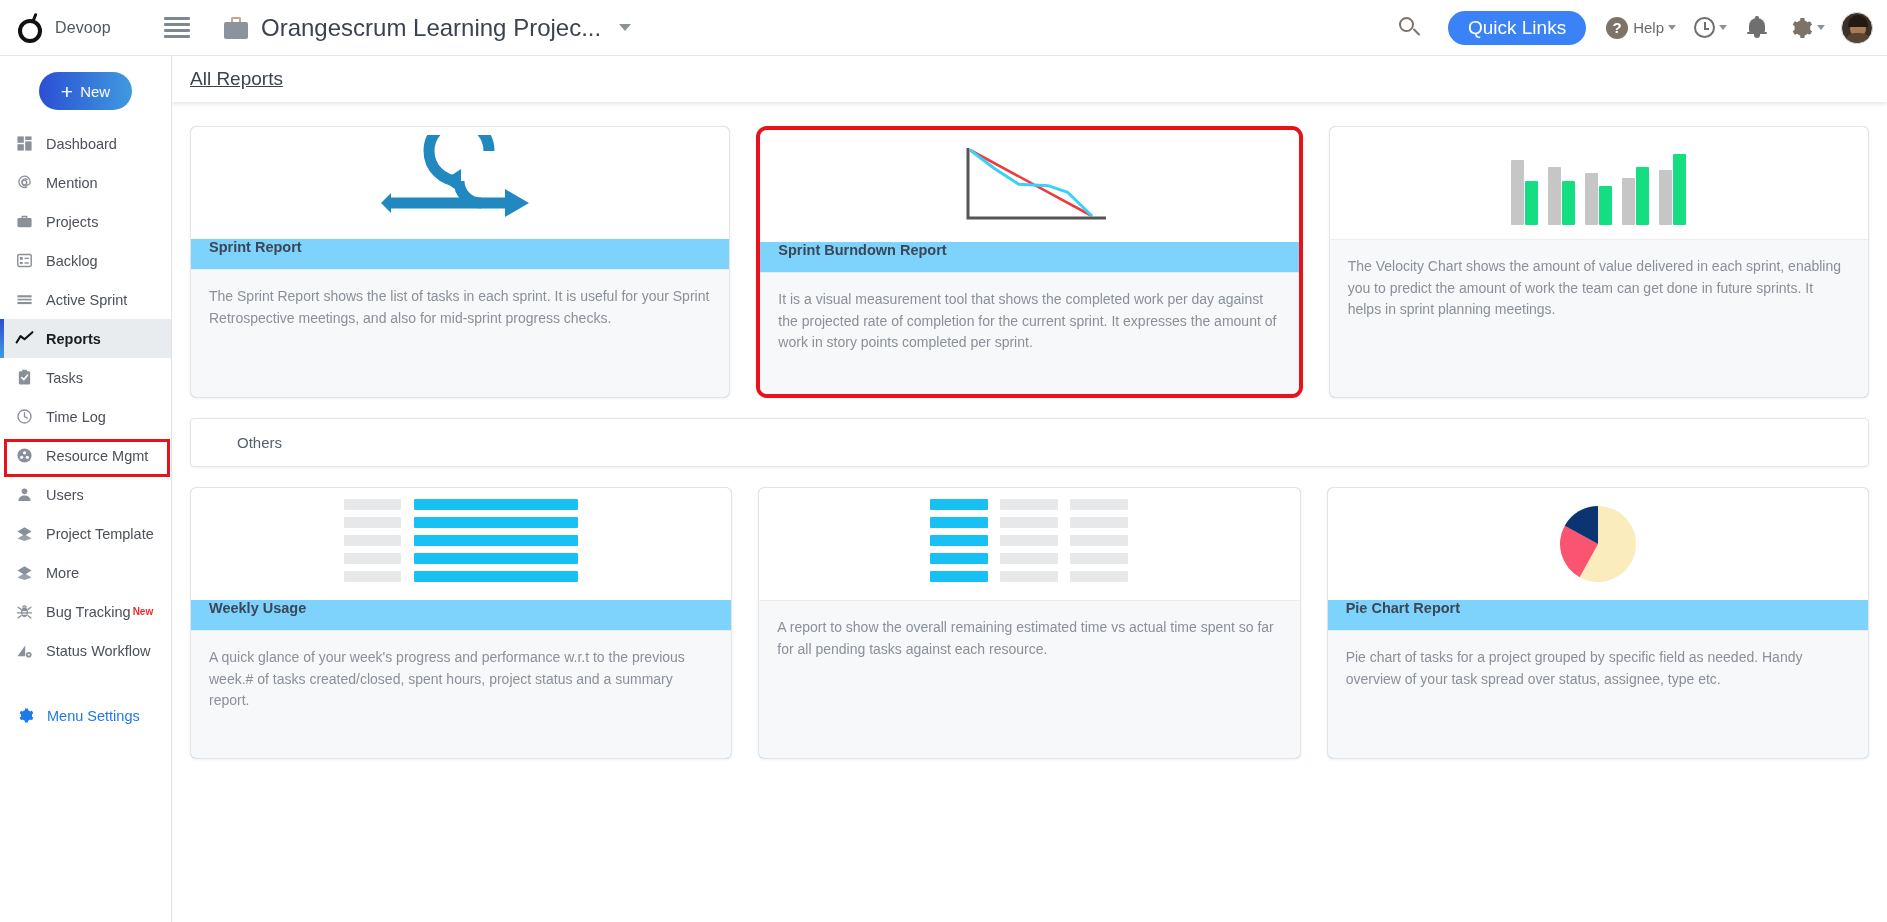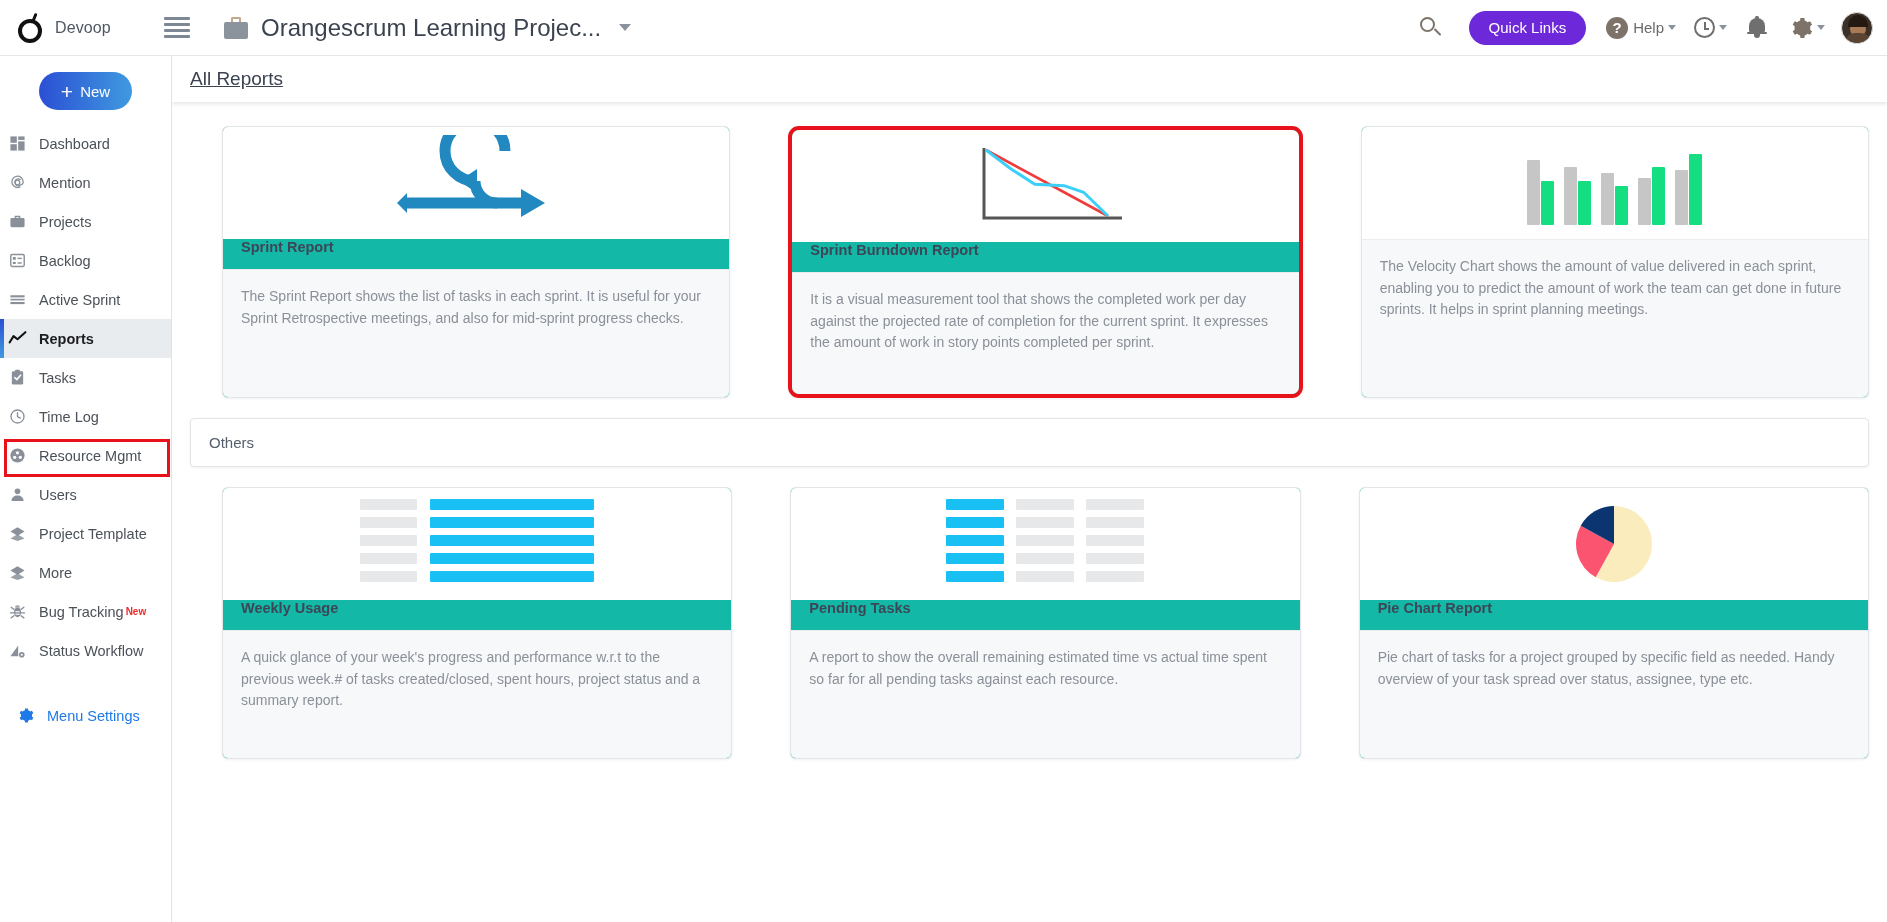--- a/index.html
+++ b/index.html
@@ -42,21 +42,21 @@
   .briefcase .body { position: absolute; top: 5px; left: 0; width: 24px; height: 17px; background: #8b939c; border-radius: 2px;}
   .briefcase .handle { position: absolute; top: 0; left: 7px; width: 10px; height: 6px; border: 2px solid #c3a88c; border-bottom: none; border-radius: 2px 2px 0 0;}
   .proj-title { font-size: 24px; color: #3c4350; margin-left: 13px; font-weight: 400; }
   .caret-down { margin-left: 18px; width: 0; height: 0; border-left: 6px solid transparent; border-right: 6px solid transparent; border-top: 7px solid #8a929c;}
 
   .top-right { margin-left: auto; display: flex; align-items: center; gap: 0; padding-right: 14px;}
   .search-ico { width: 34px; height: 34px; position: relative; cursor: pointer; margin-right: 22px;}
   .search-ico .circ { position: absolute; left: 7px; top: 6px; width: 15px; height: 15px; border: 2px solid #7d7368; border-radius: 50%;}
   .search-ico .hdl { position: absolute; left: 20px; top: 20px; width: 9px; height: 2px; background:#7d7368; transform: rotate(45deg); border-radius:2px;}
   .quick-links {
-    background: #6d28d9; color: #fff; font-size: 15px;
+    background: #3b82f6; color: #fff; font-size: 19px;
     border: none; border-radius: 18px; height: 34px; padding: 0 20px;
     cursor: pointer; font-family: inherit;
   }
   .help-grp { display:flex; align-items:center; margin-left: 20px; cursor:pointer;}
   .help-q {
     width: 22px; height: 22px; border-radius: 50%; background: #7d7368; color:#fff;
     font-size: 15px; font-weight: bold; display:flex; align-items:center; justify-content:center;
   }
   .help-txt { font-size: 15px; color: #6a6a6a; margin-left: 5px; }
   .mini-caret { width:0;height:0;border-left:4px solid transparent;border-right:4px solid transparent;border-top:5px solid #8a929c; margin-left:4px;}
@@ -86,21 +86,21 @@
   .new-btn {
     width: 93px; height: 38px; border-radius: 19px;
     background: linear-gradient(90deg,#2b4fd4 0%, #3f9ae0 100%);
     color:#fff; border:none; font-size:15px; cursor:pointer;
     display:flex;align-items:center;justify-content:center;gap:7px; font-family:inherit;
   }
   .plus-ico { font-size: 21px; line-height: 1; font-weight: 300;}
 
   .nav-item {
     display:flex; align-items:center; height: 39px;
-    padding-left: 6px; cursor:pointer; position:relative;
+    padding-left: 13px; cursor:pointer; position:relative;
     font-size: 14.5px; color: #4b5158;
   }
   .nav-item .ico { width: 23px; display:flex; align-items:center; justify-content:center; margin-right: 10px; flex-shrink: 0;}
   .nav-item.active {
     background: #e9ecee; font-weight: bold; color:#1b1d20;
   }
   .nav-item.active::before {
     content:""; position:absolute; left:0; top:0; width:4px; height:100%;
     background: linear-gradient(180deg,#2b4fd4,#3f9ae0);
   }
@@ -124,43 +124,42 @@
     padding-left: 18px; box-shadow: 0 2px 4px rgba(0,0,0,.10);
     position:relative; z-index:5;
   }
   .page-head h1 { font-size: 19px; font-weight: 400; color:#3c4350;text-decoration:underline;}
 
   .content { padding: 24px 18px 0 18px; background:#fff;}
 
   .card-row { display:flex; gap: 26px; }
   .card {
     flex: 1 1 0;
-    background:#14b8a6; border:1px solid #e3e5e8; border-radius: 6px;
+    background:#7dd3fc; border:1px solid #e3e5e8; border-radius: 6px;
     box-shadow: 0 1px 3px rgba(0,0,0,.06);
     overflow:hidden; cursor:pointer;
     display:flex; flex-direction:column;
     height: 272px;
-    margin-left: 32px;
   }
   .card.selected { border: 4px solid #e8121a; border-radius: 11px; }
   .card-top { height: 112px; display:flex;align-items:center;justify-content:center; background:#fff;}
   .card-title { font-size: 14.5px; font-weight: bold; color:#3c4657; padding: 0 18px 14px 18px; }
   .card-desc {
     background:#f7f8f9; border-top:1px solid #ececec;
     flex:1; padding: 16px 18px;
     font-size: 14px; line-height: 1.55; color:#8a9099;
   }
 
   .others-bar {
     margin: 20px 18px 0 18px; height: 49px;
     background:#fff; border:1px solid #e3e5e8; border-radius:4px;
     box-shadow:0 1px 3px rgba(0,0,0,.06);
     display:flex; align-items:center; padding-left: 18px;
   }
-  .others-bar span { font-size: 15px; color:#55606e;}
+  .others-bar span { font-size: 15px; color:#55606e;margin-left:28px;}
 
   .content2 { padding: 20px 18px 13px 18px; }
 
   
   .vel { display:flex; align-items:flex-end; height:84px; gap:10px;}
   .vel i { display:block; width:13px; border-radius:1px;}
 
   
   .wu-row { display:flex; align-items:center; gap: 13px; margin-bottom: 7px;}
   .wu-grey { width: 57px; height: 11px; background:#e7e8ea; border-radius:1px;}
@@ -512,21 +511,20 @@
                 <div class="pt-grey"></div>
                 <div class="pt-grey"></div>
               </div>
               <div class="pt-row">
                 <div class="pt-blue"></div>
                 <div class="pt-grey"></div>
                 <div class="pt-grey"></div>
               </div>
             </div>
           </div>
-          <div class="card-title">Pending Tasks</div>
           <div class="card-desc">A report to show the overall remaining estimated time vs actual time spent so far for all pending tasks against each resource.</div>
         </div>
         <div class="card">
           <div class="card-top">
             <svg width="90" height="90" viewBox="0 0 90 90">
               <path d="M45,45 L45,7 A38,38 0 1,1 26.693360384134827,78.29965384166681 Z" fill="#fbecbd"></path>
               <path d="M45,45 L26.693360384134827,78.29965384166681 A38,38 0 0,1 11.700346158333183,26.69336038413483 Z" fill="#fb5470"></path>
               <path d="M45,45 L11.700346158333183,26.69336038413483 A38,38 0 0,1 44.99999999999999,7 Z" fill="#0b3570"></path>
             </svg>
           </div>

